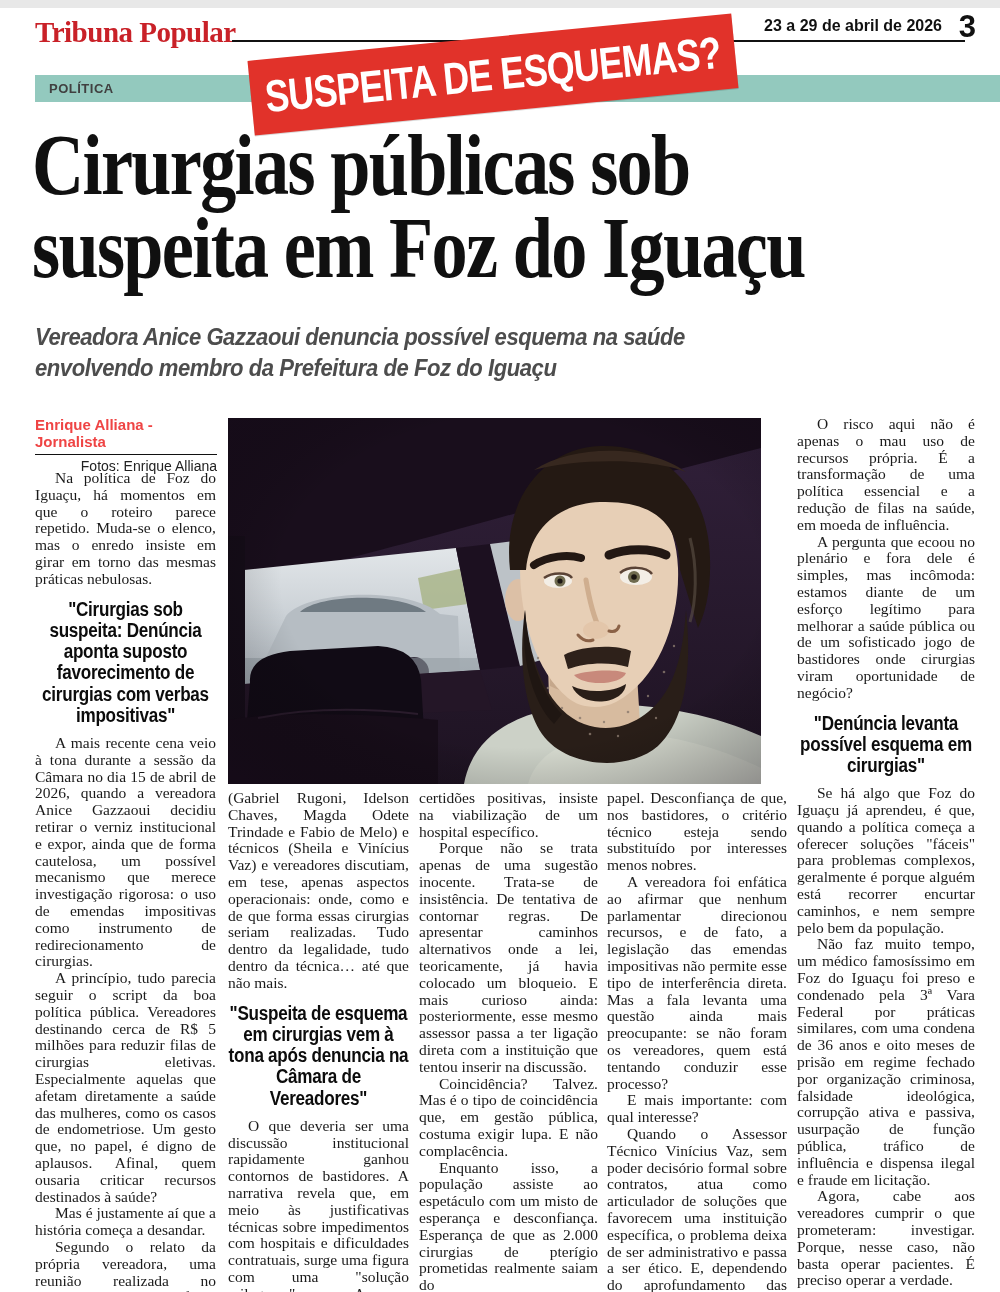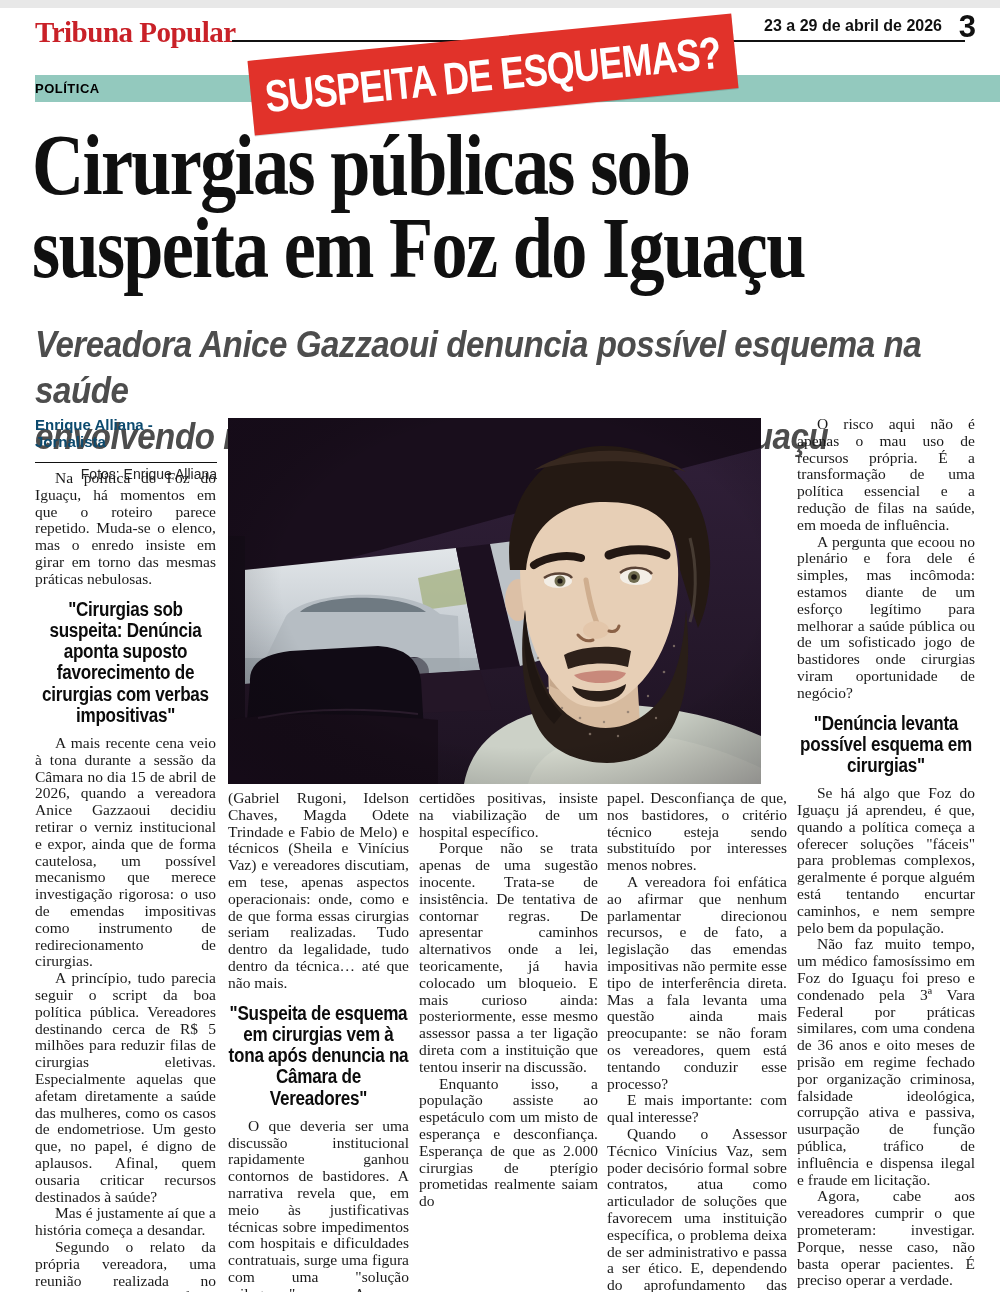--- a/index.html
+++ b/index.html
@@ -23,21 +23,21 @@
   .page-number{
     position:absolute;right:24px;top:1px;
     font-family:"Liberation Sans",sans-serif;font-weight:bold;font-size:31px;color:#111;
   }
   .section-band{
     position:absolute;left:35px;top:67px;right:0;height:27px;
     background:var(--band-teal,#93c9be);
   }
   .section-label{
     font-family:"Liberation Sans",sans-serif;font-weight:bold;font-size:13px;
-    color:#000000;letter-spacing:0.5px;line-height:27px;
+    color:#404040;letter-spacing:0.5px;line-height:27px;padding-left:14px;
   }
   .banner{
     position:absolute;left:250px;top:29px;width:486px;height:75px;
     background:var(--banner-red,#e1322a);
     transform:rotate(-5.6deg);z-index:5;
     display:flex;align-items:center;justify-content:center;
     box-shadow:0 1px 0 rgba(0,0,0,.15);
   }
   .banner .cond{
     display:block;width:125%;transform:scaleX(0.8);transform-origin:50% 50%;
@@ -50,28 +50,28 @@
     font-family:"Liberation Serif",serif;font-weight:bold;font-size:86px;
     line-height:0.96;color:#101010;
   }
   .headline .hl span{
     display:block;width:125%;transform:scaleX(0.84);transform-origin:0 50%;
     white-space:nowrap;letter-spacing:-2px;
   }
   .subheadline{
     position:absolute;left:35px;top:314px;width:940px;
     font-family:"Liberation Sans",sans-serif;font-weight:bold;font-style:italic;
-    font-size:36px;line-height:1.28;color:#4d4d4d;
+    font-size:24px;line-height:1.28;color:#4d4d4d;
   }
   .subheadline span{display:block;width:109%;transform:scaleX(0.92);transform-origin:0 0;letter-spacing:-0.5px;}
   
   .byline{position:absolute;left:35px;top:408px;width:182px;font-family:"Liberation Sans",sans-serif;}
   .byline .author{
-    font-weight:bold;font-size:15px;color:#0c4a6e;
-    border-bottom:1.5px solid #111;padding-bottom:12px;
+    font-weight:bold;font-size:15px;color:#ef4444;
+    border-bottom:1.5px solid #111;padding-bottom:4px;
   }
   .byline .photos{font-size:14px;color:#222;margin-top:3px;text-align:right;}
   
   .photo{position:absolute;left:228px;top:410px;width:533px;height:366px;overflow:hidden;}
   .photo svg{display:block;width:100%;height:100%;}
   
   .col{
     position:absolute;width:181px;overflow:hidden;
     font-size:15.5px;line-height:16.8px;text-align:justify;
   }
@@ -237,33 +237,34 @@
   <div id="col2" class="col">
       <p class="para noindent">(Gabriel Rugoni, Idelson Chaves, Magda Odete Trindade e Fabio de Melo) e técnicos (Sheila e Vinícius Vaz) e vereadores discutiam, em tese, apenas aspectos operacionais: onde, como e de que forma essas cirurgias seriam realizadas. Tudo dentro da legalidade, tudo dentro da técnica… até que não mais.</p>
       <h3 class="colhead">
         <span class="cond">"Suspeita de esquema em cirurgias vem à tona após denuncia na Câmara de Vereadores"</span>
       </h3>
       <p class="para">O que deveria ser uma discussão institucional rapidamente ganhou contornos de bastidores. A narrativa revela que, em meio às justificativas técnicas sobre impedimentos com hospitais e dificuldades contratuais, surge uma figura com uma "solução milagrosa": o Assessor Técnico Especial de nome Vinícius Vaz, ignorando entraves legais como</p>
     </div>
   <div id="col3" class="col">
       <p class="para noindent">certidões positivas, insiste na viabilização de um hospital específico.</p>
       <p class="para">Porque não se trata apenas de uma sugestão inocente. Trata-se de insistência. De tentativa de contornar regras. De apresentar caminhos alternativos onde a lei, teoricamente, já havia colocado um bloqueio. E mais curioso ainda: posteriormente, esse mesmo assessor passa a ter ligação direta com a instituição que tentou inserir na discussão.</p>
+      <p class="para">Coincidência? Talvez. Mas é o tipo de coincidência que, em gestão pública, costuma exigir lupa. E não complacência.</p>
       <p class="para">Enquanto isso, a população assiste ao espetáculo com um misto de esperança e desconfiança. Esperança de que as 2.000 cirurgias de pterígio prometidas realmente saiam do</p>
     </div>
   <div id="col4" class="col">
       <p class="para noindent">papel. Desconfiança de que, nos bastidores, o critério técnico esteja sendo substituído por interesses menos nobres.</p>
       <p class="para">A vereadora foi enfática ao afirmar que nenhum parlamentar direcionou recursos, e de fato, a legislação das emendas impositivas não permite esse tipo de interferência direta. Mas a fala levanta uma questão ainda mais preocupante: se não foram os vereadores, quem está tentando conduzir esse processo?</p>
       <p class="para">E mais importante: com qual interesse?</p>
       <p class="para">Quando o Assessor Técnico Vinícius Vaz, sem poder decisório formal sobre contratos, atua como articulador de soluções que favorecem uma instituição específica, o problema deixa de ser administrativo e passa a ser ético. E, dependendo do aprofundamento das investigações, pode ganhar contornos ainda mais graves.</p>
     </div>
   <div id="col5" class="col">
       <p class="para">O risco aqui não é apenas o mau uso de recursos própria. É a transformação de uma política essencial e a redução de filas na saúde, em moeda de influência.</p>
       <p class="para">A pergunta que ecoou no plenário e fora dele é simples, mas incômoda: estamos diante de um esforço legítimo para melhorar a saúde pública ou de um sofisticado jogo de bastidores onde cirurgias viram oportunidade de negócio?</p>
       <h3 class="colhead">
         <span class="cond">"Denúncia levanta possível esquema em cirurgias"</span>
       </h3>
-      <p class="para">Se há algo que Foz do Iguaçu já aprendeu, é que, quando a política começa a oferecer soluções "fáceis" para problemas complexos, geralmente é porque alguém está tentando encurtar caminhos, e nem sempre pelo bem da população.</p>
+      <p class="para">Se há algo que Foz do Iguaçu já aprendeu, é que, quando a política começa a oferecer soluções "fáceis" para problemas complexos, geralmente é porque alguém está recorrer encurtar caminhos, e nem sempre pelo bem da população.</p>
       <p class="para">Não faz muito tempo, um médico famosíssimo em Foz do Iguaçu foi preso e condenado pela 3ª Vara Federal por práticas similares, com uma condena de 36 anos e oito meses de prisão em regime fechado por organização criminosa, falsidade ideológica, corrupção ativa e passiva, usurpação de função pública, tráfico de influência e dispensa ilegal e fraude em licitação.</p>
       <p class="para">Agora, cabe aos vereadores cumprir o que prometeram: investigar. Porque, nesse caso, não basta operar pacientes. É preciso operar a verdade.</p>
       <p class="para">Ou novamente recorrer ao GAECO ou a Polícia Federal para que os eventos da denúncia da Vereadora Anice sejam apuradas.</p>
     </div>
 
 </div>
 
 </body></html>

